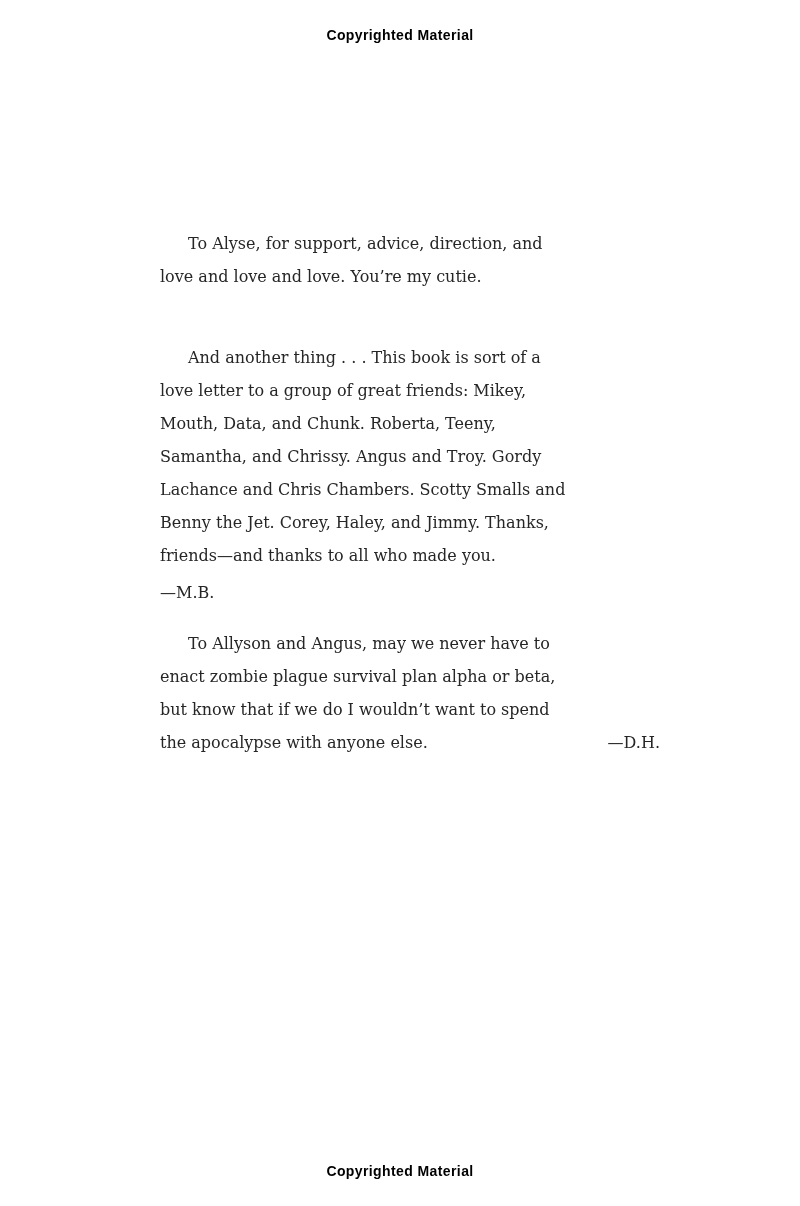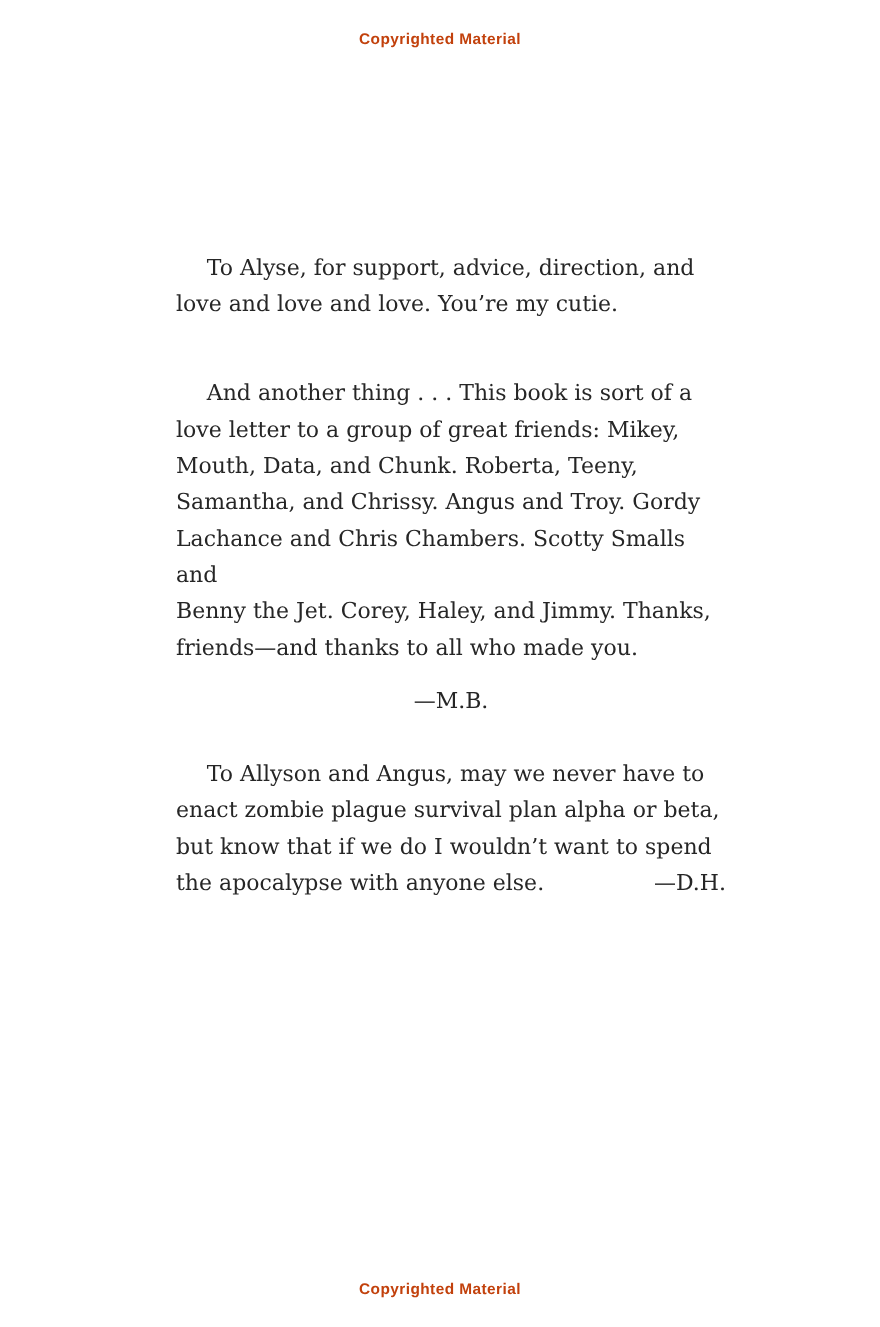--- a/index.html
+++ b/index.html
@@ -17,49 +17,49 @@
   }
   .copyright {
     position: absolute;
     left: 0;
     width: 100%;
     text-align: center;
     font-family: "Liberation Sans", sans-serif;
     font-size: 14px;
     font-weight: bold;
     letter-spacing: 0.4px;
-    color: #c2410c;
+    color: #000000;
   }
   .copyright.top { top: 27px; }
   .copyright.bottom { top: 1163px; }
 
   .content {
     position: absolute;
     left: 160px;
     top: 227px;
     width: 500px;
     color: #262626;
-    font-size: 20px;
+    font-size: 16px;
     line-height: 33px;
   }
   .para {
     margin: 0;
     white-space: pre-line;   
     text-indent: 28px;       
     text-align: left;
   }
   .para + .para { margin-top: 48px; }
   .signature-line {
-    margin-top: 16px;
-    text-align: center;
+    margin-top: 4px;
+    text-align: left;
     line-height: 33px;
   }
   .para-with-sig {
     position: relative;
-    margin-top: 33px;
+    margin-top: 18px;
   }
   .signature-inline {
     position: absolute;
     right: 0;
     bottom: 0;
     line-height: 33px;
     text-align: right;
   }
 </style>
 </head>

